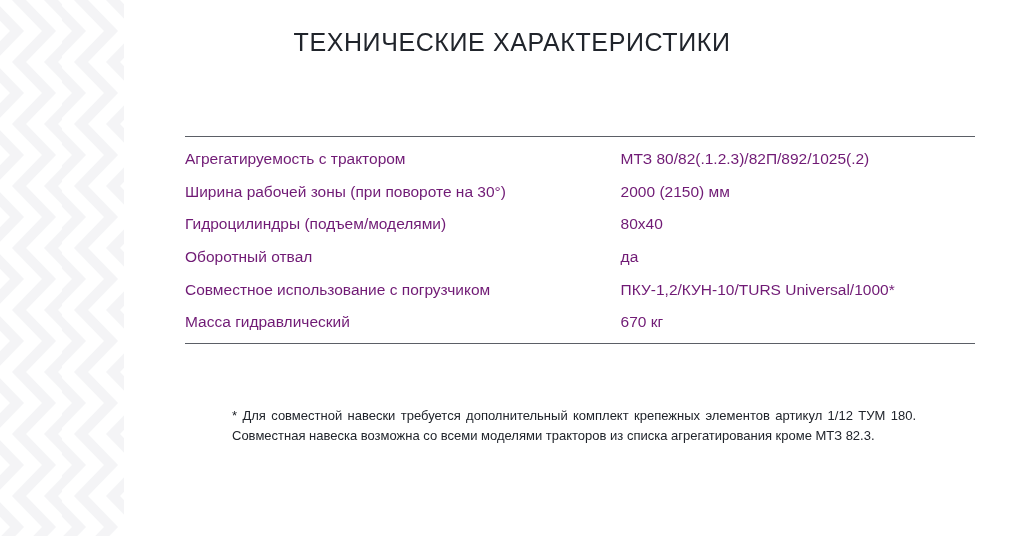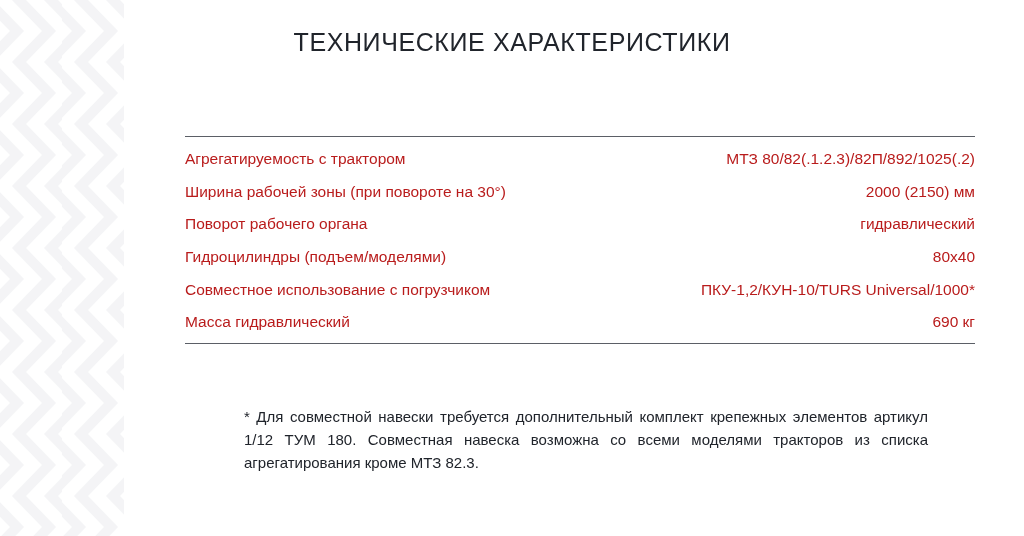--- a/index.html
+++ b/index.html
@@ -67,44 +67,43 @@
 
   .spec-table {
     width: 100%;
     border-collapse: collapse;
     margin: 0;
   }
   .spec-table td {
     font-size: 15.5px;
     line-height: 1.0;
     padding: 8.6px 0;
-    color: #b91c1c;
+    color: #701a75;
     white-space: nowrap;
     vertical-align: baseline;
   }
   .spec-table td.label {
     text-align: left;
     padding-right: 16px;
   }
   .spec-table td.value {
-    text-align: right;
   }
   .spec-table tr:first-child td {
     padding-top: 14px;
   }
   .spec-table tr:last-child td {
     padding-bottom: 13px;
   }
 
   .footnote {
     position: absolute;
-    left: 244px;
+    left: 232px;
     top: 406px;
     width: 684px;
-    font-size: 15px;
+    font-size: 13px;
     line-height: 1.52;
     text-align: justify;
     color: #20242b;
   }
   .footnote p {
     margin: 0;
   }
 </style>
 </head>
 <body>
@@ -135,34 +134,34 @@
       <tbody>
         <tr>
           <td class="label">Агрегатируемость с трактором</td>
           <td class="value">МТЗ 80/82(.1.2.3)/82П/892/1025(.2)</td>
         </tr>
         <tr>
           <td class="label">Ширина рабочей зоны (при повороте на 30°)</td>
           <td class="value">2000 (2150) мм</td>
         </tr>
         <tr>
-          <td class="label">Поворот рабочего органа</td>
-          <td class="value">гидравлический</td>
+          <td class="label">Гидроцилиндры (подъем/моделями)</td>
+          <td class="value">80х40</td>
         </tr>
         <tr>
-          <td class="label">Гидроцилиндры (подъем/моделями)</td>
-          <td class="value">80х40</td>
+          <td class="label">Оборотный отвал</td>
+          <td class="value">да</td>
         </tr>
         <tr>
           <td class="label">Совместное использование с погрузчиком</td>
           <td class="value">ПКУ-1,2/КУН-10/TURS Universal/1000*</td>
         </tr>
         <tr>
           <td class="label">Масса гидравлический</td>
-          <td class="value">690 кг</td>
+          <td class="value">670 кг</td>
         </tr>
       </tbody>
     </table>
 
     <div class="rule"></div>
   </div>
 
   <div class="footnote">
     <p>* Для совместной навески требуется дополнительный комплект крепежных элементов артикул 1/12 ТУМ 180. Совместная навеска возможна со всеми моделями тракторов из списка агрегатирования кроме МТЗ 82.3.</p>
   </div>

